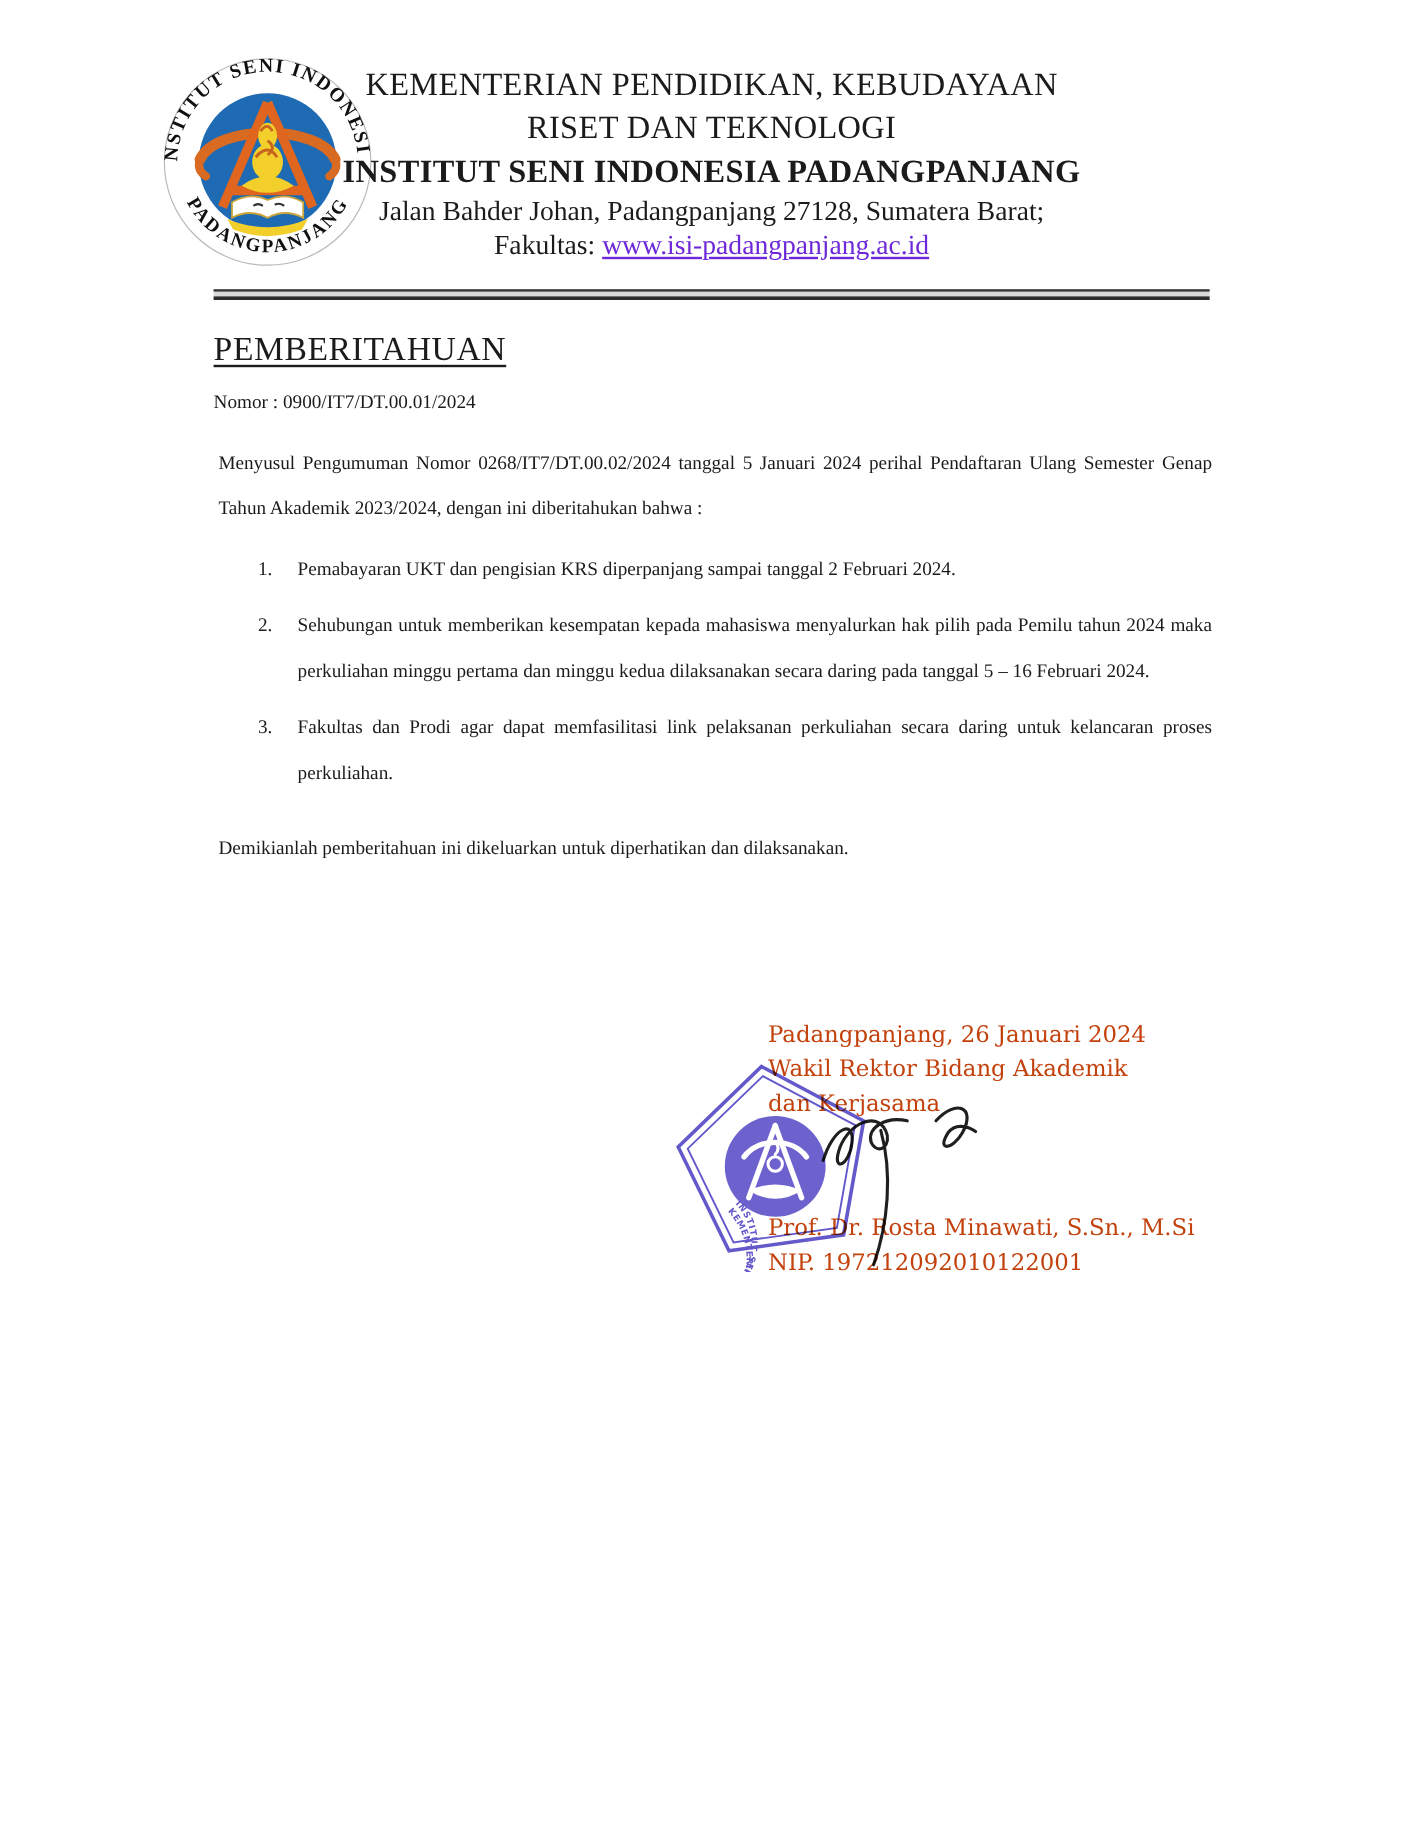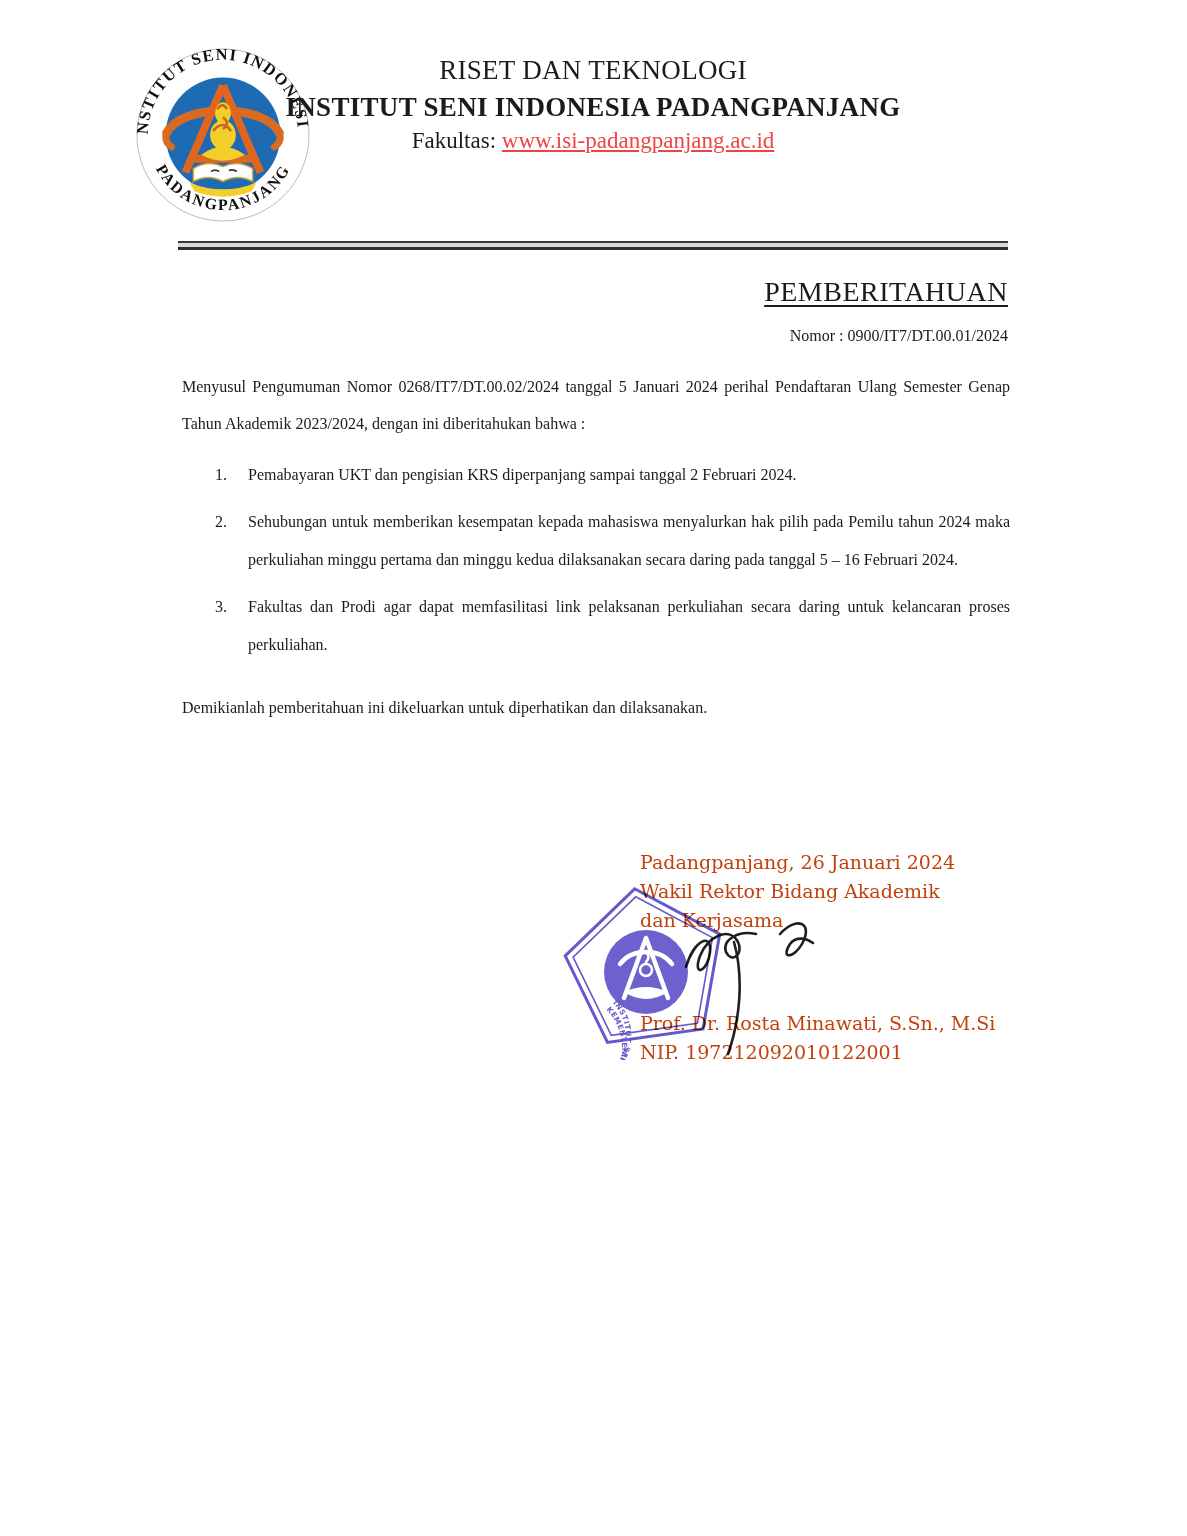--- a/index.html
+++ b/index.html
@@ -11,25 +11,25 @@
   
   .letterhead{position:absolute;left:0;top:0;width:1187px;}
   .logo{position:absolute;left:134px;top:44px;width:178px;height:178px;}
   .head-text{position:absolute;left:178px;top:52px;width:830px;text-align:center;}
   .ministry{font-size:27px;line-height:36px;letter-spacing:.3px;}
   .institute{font-size:27px;line-height:38px;font-weight:700;letter-spacing:.3px;}
   .addr{font-size:23px;line-height:28px;}
   .contact{font-size:23px;line-height:28px;}
   .website{font-size:23px;line-height:29px;}
   .email-link{color:#1b1b1b;text-decoration:underline;}
-  .web-link{color:#ef4444;text-decoration:underline;}
+  .web-link{color:#6d28d9;text-decoration:underline;}
   .rule{position:absolute;left:178px;top:241px;width:830px;height:4px;
         border-top:2px solid #383838;border-bottom:3px solid #2e2e2e;background:#d9d9d9;}
   
-  .title-wrap{position:absolute;left:178px;top:276px;width:830px;text-align:right;}
+  .title-wrap{position:absolute;left:178px;top:276px;width:830px;text-align:left;}
   .doc-title{font-size:28px;letter-spacing:.5px;text-decoration:underline;text-underline-offset:4px;}
   .doc-number{font-size:16px;margin-top:19px;}
   
   .body-block{position:absolute;left:182px;top:368px;width:828px;font-size:16px;}
   .opening{text-align:justify;line-height:37px;margin:0;}
   .num-list{margin-top:14px;}
   .li{display:flex;margin-bottom:8px;}
   .li .num{flex:none;width:33px;padding-left:33px;line-height:38.5px;}
   .li .li-text{flex:1;text-align:justify;line-height:38.5px;}
   .closing{margin-top:24px;line-height:37px;text-align:justify;}
@@ -74,22 +74,24 @@
       </defs>
       <text font-family="'Liberation Serif',serif" font-size="16.5" font-weight="700" fill="#101010" letter-spacing="1.5">
         <textPath href="#lt" startOffset="50%" text-anchor="middle">INSTITUT SENI INDONESIA</textPath>
       </text>
       <text font-family="'Liberation Serif',serif" font-size="16" font-weight="700" fill="#101010" letter-spacing="2">
         <textPath href="#lb" startOffset="50%" text-anchor="middle">PADANGPANJANG</textPath>
       </text>
     </svg>
 
     <div class="head-text">
+      <div class="ministry">KEMENTERIAN PENDIDIKAN, KEBUDAYAAN</div>
       <div class="ministry">RISET DAN TEKNOLOGI</div>
       <div class="institute">INSTITUT SENI INDONESIA PADANGPANJANG</div>
+      <div class="addr">Jalan Bahder Johan,  Padangpanjang 27128, Sumatera Barat;</div>
       <div class="website"><span>Fakultas: </span><a class="web-link" href="#">www.isi-padangpanjang.ac.id</a></div>
     </div>
 
     <div class="rule"></div>
   </div>
 
   <div class="title-wrap">
     <div class="doc-title">PEMBERITAHUAN</div>
     <div class="doc-number">Nomor : 0900/IT7/DT.00.01/2024</div>
   </div>

